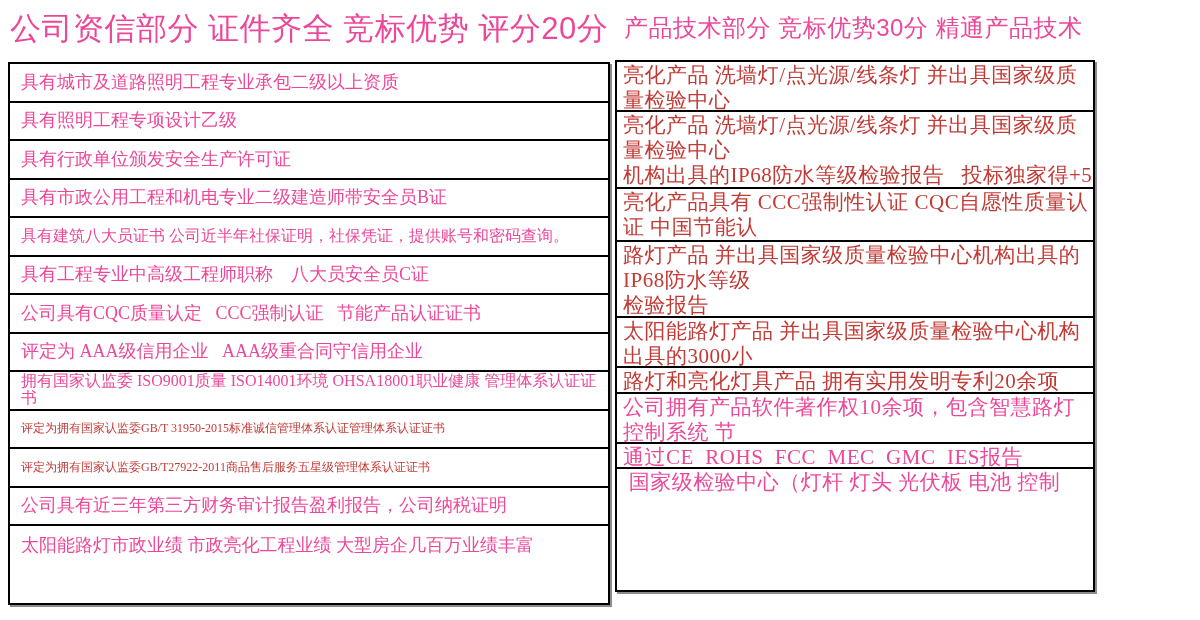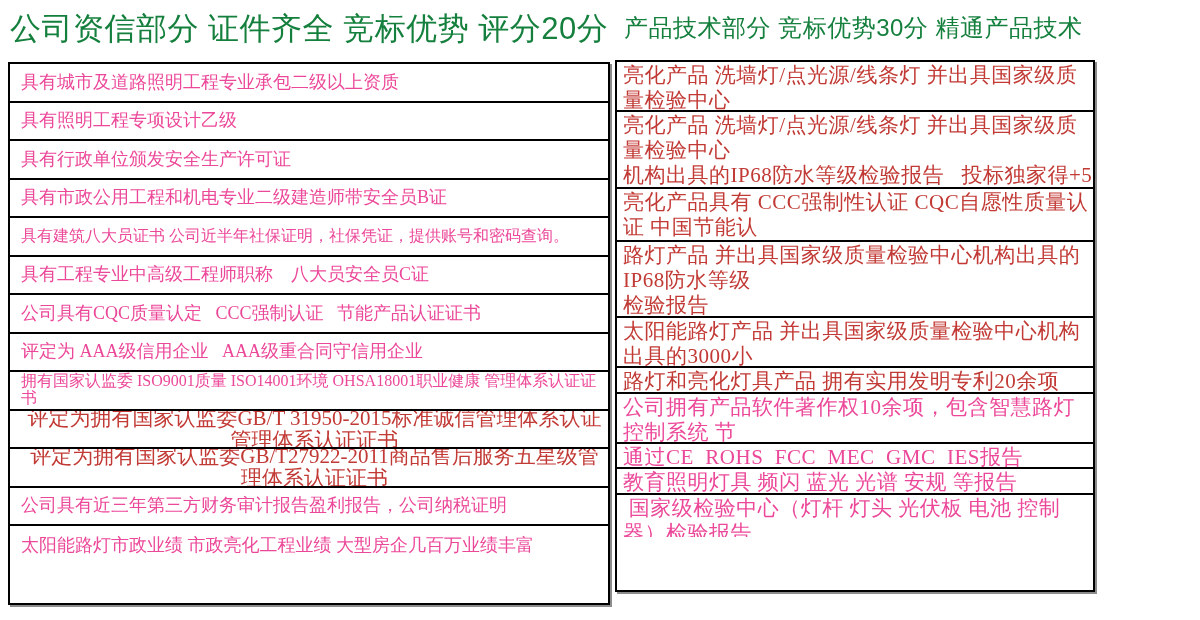--- a/index.html
+++ b/index.html
@@ -2,21 +2,21 @@
 <html><head>
 <meta charset="utf-8">
 <style>
   * { margin: 0; padding: 0; box-sizing: border-box; }
   html, body { width: 1200px; height: 620px; background: #ffffff; overflow: hidden; }
   body { position: relative; font-family: "Liberation Sans", sans-serif; color: #1c1c1c; }
 
   .section-header {
     position: absolute;
     white-space: nowrap;
-    color: #15803d;
+    color: #ec4899;
     font-family: "Liberation Sans", "DejaVu Sans", sans-serif;
     font-weight: 500;
     letter-spacing: 0.5px;
   }
   .section-header.left  { left: 10px;  top: 8px;  font-size: 31px; }
   .section-header.right { left: 624px; top: 12px; font-size: 24px; }
 
   .data-table {
     position: absolute;
     border: 2px solid #000000;
@@ -46,21 +46,21 @@
   .cell-text {
     font-family: "Liberation Serif", "DejaVu Serif", serif;
     white-space: pre-wrap;
     color: #ec4899;
   }
 
   
   #left-table .row { padding-left: 11px; }
   #left-table .cell-text { font-size: 18px; line-height: 1.05; }
   #left-table .row.small .cell-text { font-size: 16px; }
-  #left-table .row.red .cell-text { color: #c23a35; font-size: 21px; text-align: center; }
+  #left-table .row.red .cell-text { color: #c23a35; font-size: 12px; }
 
   
   #right-table .row { padding-left: 6px; align-items: flex-start; padding-top: 1px; }
   #right-table .cell-text { font-size: 21px; line-height: 25px; letter-spacing: 0.5px; }
   #right-table .row.red .cell-text { color: #c23a35; }
 </style>
 </head>
 <body>
 
 <div class="section-header left">公司资信部分 证件齐全 竞标优势 评分20分</div>
@@ -135,18 +135,15 @@
       <span class="cell-text">路灯和亮化灯具产品 拥有实用发明专利20余项</span>
     </div>
   <div class="row">
       <span class="cell-text">公司拥有产品软件著作权10余项，包含智慧路灯 控制系统 节
 能系统</span>
     </div>
   <div class="row">
       <span class="cell-text">通过CE  ROHS  FCC  MEC  GMC  IES报告</span>
     </div>
   <div class="row">
-      <span class="cell-text">教育照明灯具 频闪 蓝光 光谱 安规 等报告</span>
-    </div>
-  <div class="row">
       <span class="cell-text"> 国家级检验中心（灯杆 灯头 光伏板 电池 控制器）检验报告</span>
     </div>
 </div>
 
 </body></html>

